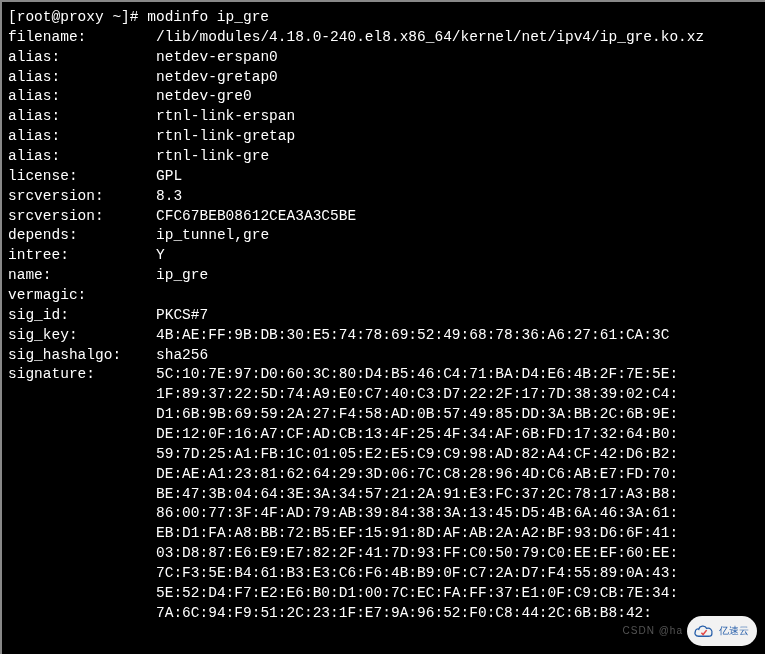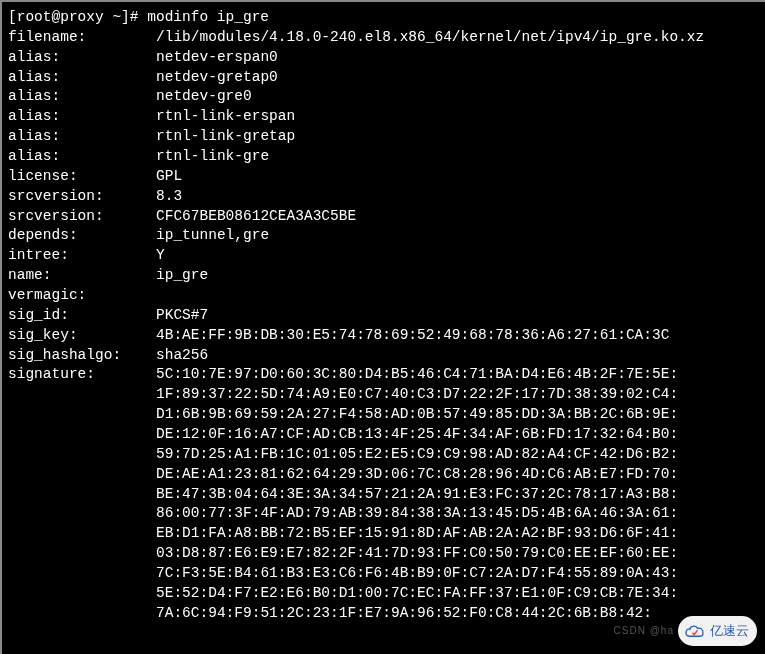--- a/index.html
+++ b/index.html
@@ -67,21 +67,21 @@
       gap: 4px;
       height: 30px;
     }
     .cloud-icon {
       width: 22px;
       height: 14px;
       position: relative;
     }
     .cloud-text {
       color: #2a65b4;
-      font-size: 13px;
+      font-size: 10px;
       font-family: Arial, sans-serif;
       font-weight: 500;
     }
   </style>
 </head>
 <body>
 
 <div class="prompt"><span>[root@proxy ~]# </span><span>modinfo ip_gre</span></div>
 
 <div id="output">

